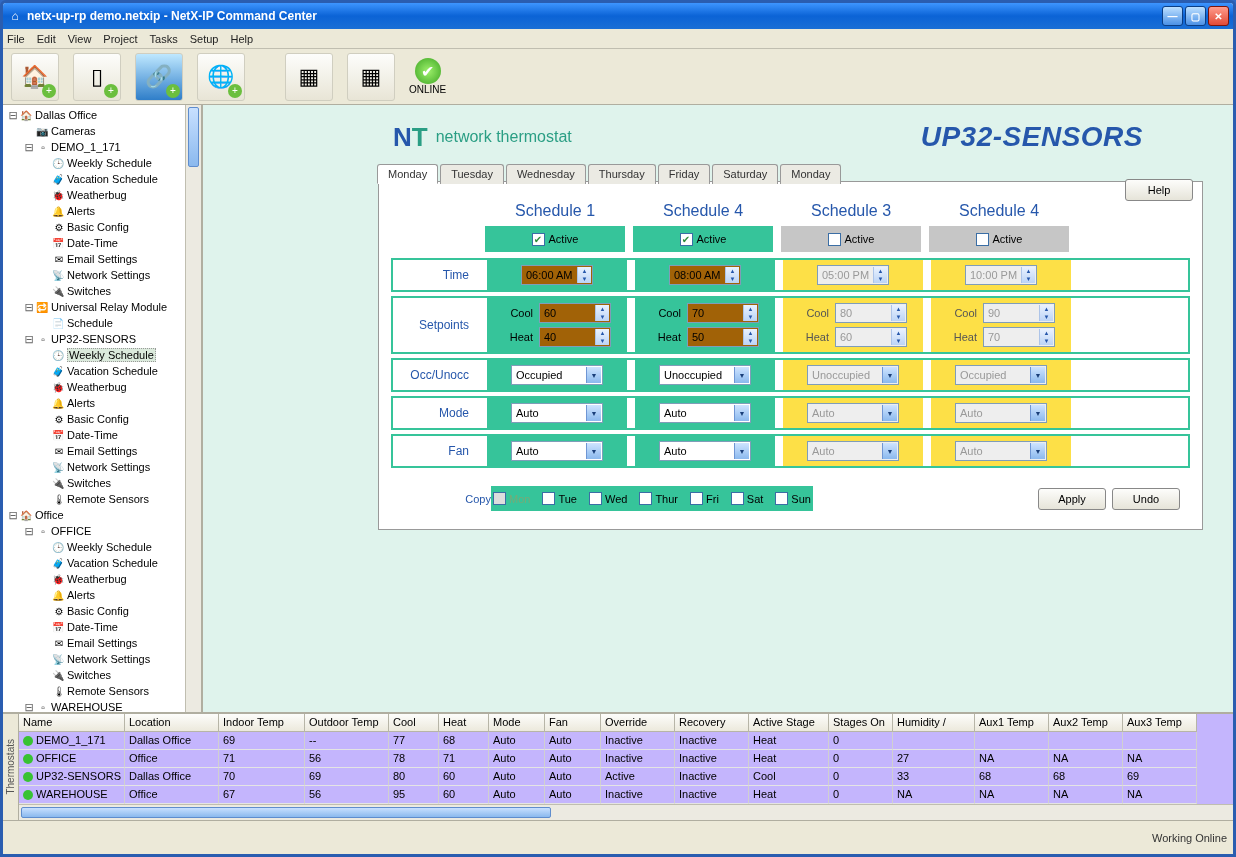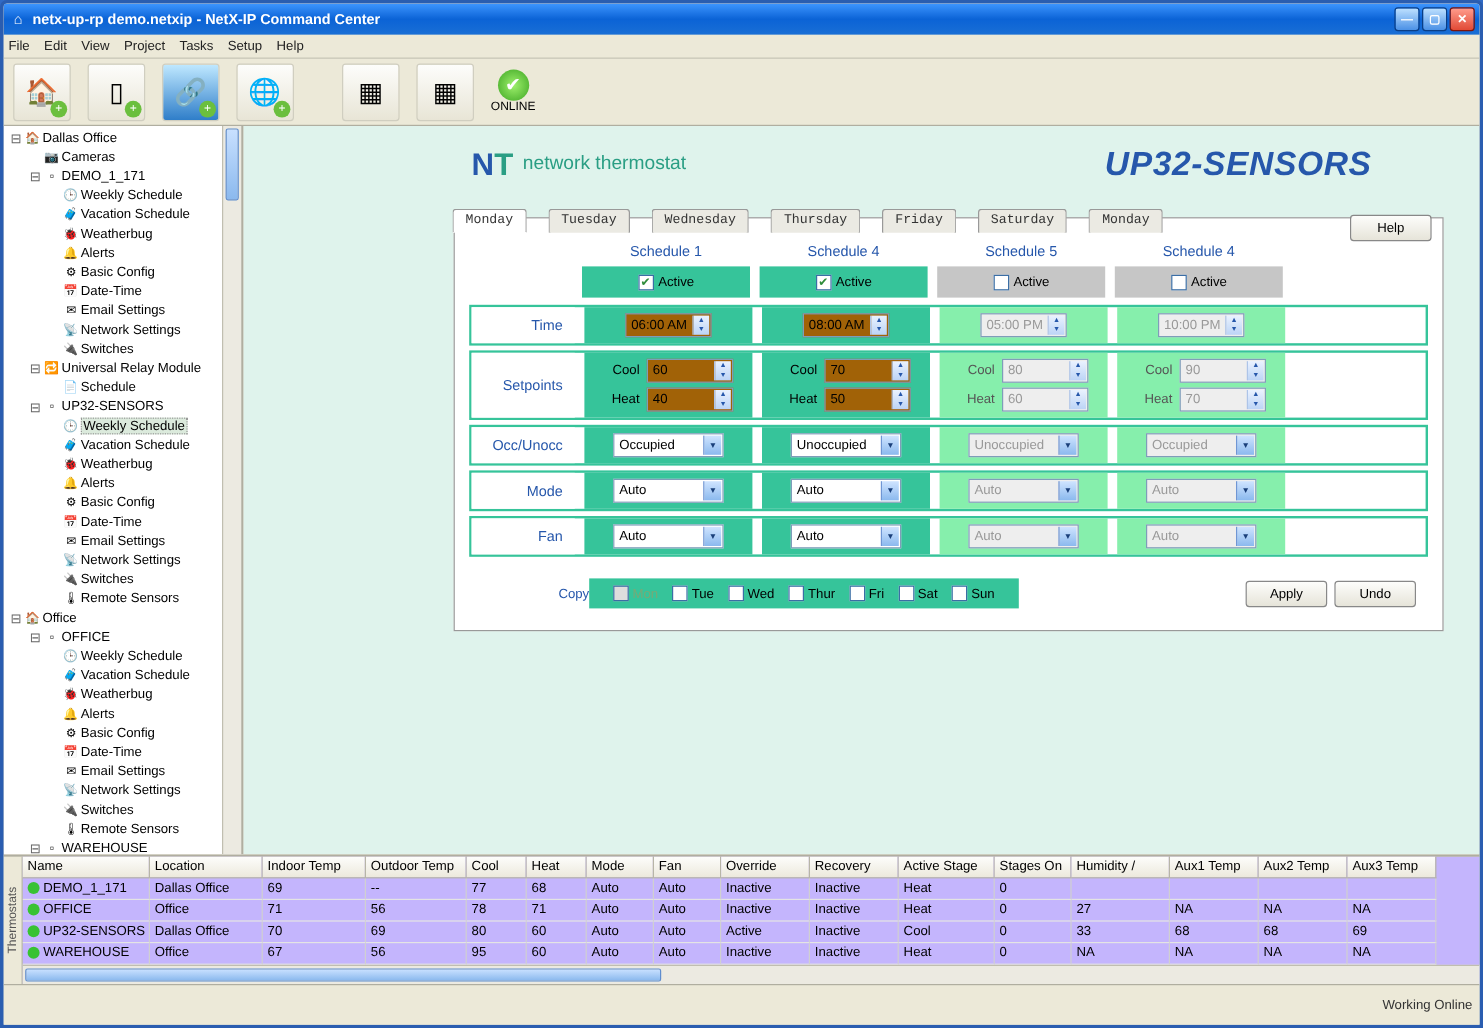--- a/index.html
+++ b/index.html
@@ -27,48 +27,48 @@
   .tn.sel .lbl { background:#dbeadc; border:1px dotted #999; padding:0 1px; }
   .ind0{padding-left:2px;} .ind1{padding-left:18px;} .ind2{padding-left:34px;}
   .content { flex:1; background:#dff3ec; position:relative; overflow:hidden; padding:0; }
   .brand-row { display:flex; align-items:center; padding:16px 30px 8px 190px; }
   .brand { display:flex; align-items:center; gap:8px; color:#2a9e84; font-size:16px; }
   .brand .nt { font-size:26px; font-weight:bold; }
   .brand .nt .n { color:#2657ab;} .brand .nt .t { color:#2a9e84;}
   .title-main { margin-left:auto; margin-right:60px; font-size:28px; font-weight:bold; color:#2657ab; font-style:italic; letter-spacing:0.5px;}
   .helpbtn { position:absolute; right:40px; top:74px; }
   .panel { margin:0 30px 0 175px; background:#fff; border:1px solid #999; }
-  .tabs { display:flex; gap:18px; margin-left:174px; position:relative; top:13px; z-index:2;font-family:Liberation Mono, monospace;}
+  .tabs { display:flex; gap:2px; margin-left:174px; position:relative; top:3px; z-index:2;}
   .tab { padding:3px 10px; background:#ebeae3; border:1px solid #999; border-bottom:none; border-radius:3px 3px 0 0; color:#333; cursor:pointer;}
   .tab.active { background:#fff; font-weight:normal; border-bottom:1px solid #fff; position:relative; }
   .sched-grid { padding:20px 12px 18px 12px; position:relative;}
   .sched-head { display:flex; }
   .rowlabels { width:86px; }
   .col { width:140px; margin-left:8px; text-align:center; }
-  .col .heading { color:#2657ab; font-size:12px; margin-bottom:6px;}
+  .col .heading { color:#2657ab; font-size:16px; margin-bottom:6px;}
   .col .active-box { height:26px; display:flex; align-items:center; justify-content:center; gap:4px; background:#36c49a; color:#000;}
   .col.disabled .active-box { background:#c6c6c6; }
   .table-rows { margin-top:6px; }
   .srow { display:flex; align-items:stretch; border:2px solid #36c49a; margin-bottom:4px; }
   .srow .rlabel { width:86px; display:flex; align-items:center; justify-content:flex-end; padding-right:10px; color:#2657ab; font-size:12px; background:#fff;}
   .cell { width:140px; margin-left:8px; padding:5px 8px; display:flex; flex-direction:column; gap:4px; background:#36c49a; justify-content:center;}
-  .cell.disabled { background:#86efac; color:#888;align-items:center;}
+  .cell.disabled { background:#fde047; color:#888;align-items:center;}
   .subrow { display:flex; align-items:center; gap:6px; justify-content:center;}
   .subrow .sublabel { width:30px; text-align:right; color:#000; font-size:11px;}
   .cell.disabled .sublabel { color:#555;}
   .inputbox { width:72px; height:20px; border:1px solid #7f9db9; background:#a16207; display:flex; align-items:center; padding:0 18px 0 4px; position:relative; font-size:11px;}
   .inputbox .spinner { position:absolute; right:1px; top:1px; bottom:1px; width:14px; background:linear-gradient(#eaf2ff,#bcd4f6); border-left:1px solid #adc4e8; display:flex; flex-direction:column;}
   .inputbox .spinner div { flex:1; display:flex; align-items:center; justify-content:center; font-size:6px; color:#2657ab;}
   .inputbox.disabled { background:#eee; color:#999;}
   .selectbox { width:92px; height:20px; border:1px solid #7f9db9; background:#fff; display:flex; align-items:center; padding:0 18px 0 4px; position:relative; font-size:11px;}
   .selectbox .dd { position:absolute; right:1px; top:1px; bottom:1px; width:15px; background:linear-gradient(#cfe4ff,#8bb9ee); border-left:1px solid #6f96d4; display:flex; align-items:center; justify-content:center; font-size:7px; color:#1a3f7a;}
   .selectbox.disabled { background:#eee; color:#999;}
   .copyrow { display:flex; align-items:center; margin:18px 0 0 0;}
   .copyrow .copylabel { width:100px; text-align:right; color:#2657ab; }
-  .copyrow .days { background:#36c49a; display:flex; gap:12px; padding:6px 20px; align-items:center;}
+  .copyrow .days { background:#36c49a; display:flex; gap:12px; padding:6px 2px; align-items:center;}
   .copyrow .days label { display:flex; align-items:center; gap:3px;}
   .btns { margin-left:auto; display:flex; gap:6px; padding-right:10px;}
   .winbtn { min-width:68px; height:22px; background:linear-gradient(#fdfdfb,#e6e4d9); border:1px solid #888; border-radius:3px; padding:0 10px; cursor:pointer; display:flex; align-items:center; justify-content:center;}
   .ck { width:13px; height:13px; border:1px solid #3b6ea5; background:#fff; display:inline-flex; align-items:center; justify-content:center; font-size:10px; color:#2f8c3a;}
   
   .bottom { height:108px; border-top:2px solid #b0aea0; display:flex; }
   .side-tab { width:16px; background:#ece9d8; border-right:1px solid #b0aea0; display:flex; align-items:center; justify-content:center;}
   .side-tab span { writing-mode:vertical-rl; transform:rotate(180deg); font-size:10px; color:#555;}
   .grid { flex:1; background:#c4b5fd; display:flex; flex-direction:column; position:relative;}
   .ghead, .grow { display:flex; }
@@ -371,21 +371,21 @@
                   </div>
                 </div>
                 <div class="col">
                   <div class="heading">Schedule 4</div>
                   <div class="active-box">
                     <span class="ck">✔</span>
                     <span>Active</span>
                   </div>
                 </div>
                 <div class="col disabled">
-                  <div class="heading">Schedule 5</div>
+                  <div class="heading">Schedule 3</div>
                   <div class="active-box">
                     <span class="ck"></span>
                     <span>Active</span>
                   </div>
                 </div>
                 <div class="col disabled">
                   <div class="heading">Schedule 4</div>
                   <div class="active-box">
                     <span class="ck"></span>
                     <span>Active</span>

